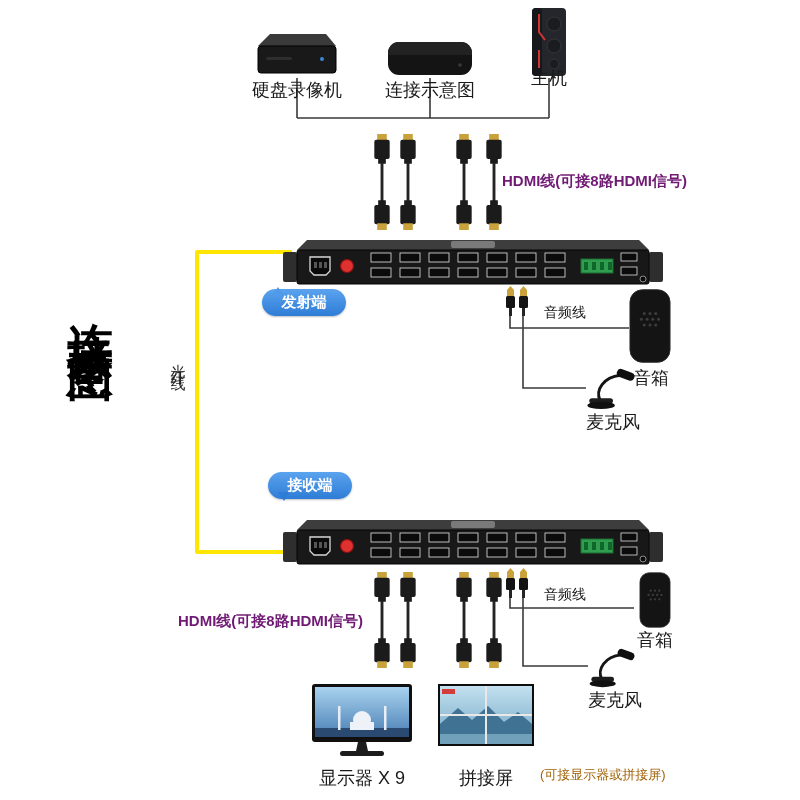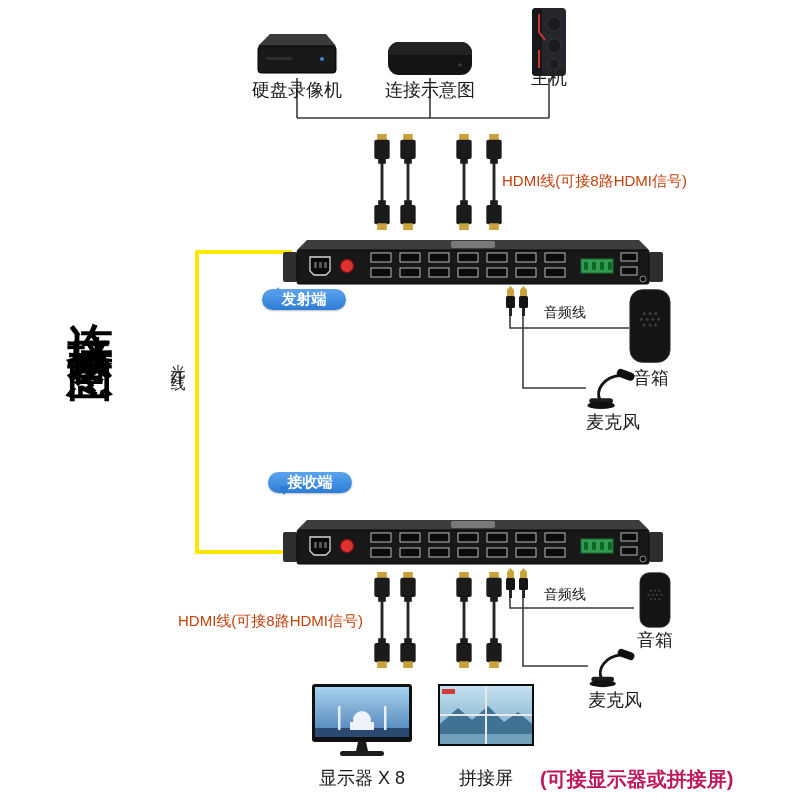--- a/index.html
+++ b/index.html
@@ -1,25 +1,25 @@
 <!DOCTYPE html>
 <html><head>
 <meta charset="utf-8">
 <style>
   html,body{margin:0;padding:0;background:#fff;}
   .canvas{position:relative;width:800px;height:800px;background:#ffffff;overflow:hidden;
           font-family:"Liberation Sans","DejaVu Sans",sans-serif;}
   .lbl{position:absolute;color:#1a1a1a;font-size:18px;text-align:center;line-height:1.2;}
-  .blue-lbl{position:absolute;color:#c2410c;font-size:15px;font-weight:400;white-space:nowrap;}
-  .note-lbl{position:absolute;color:#be185d;font-size:20px;font-weight:700;white-space:nowrap;}
+  .blue-lbl{position:absolute;color:#701a75;font-size:15px;font-weight:700;white-space:nowrap;}
+  .note-lbl{position:absolute;color:#a16207;font-size:13px;font-weight:400;white-space:nowrap;}
   .title{position:absolute;left:60px;top:286px;color:#000;font-size:46px;font-weight:800;
          letter-spacing:9px;writing-mode:vertical-rl;text-orientation:upright;}
   .fiber-lbl{position:absolute;left:168px;top:352px;color:#222;font-size:15px;letter-spacing:6px;
          writing-mode:vertical-rl;text-orientation:upright;}
-  .badge{position:absolute;width:84px;height:21px;border-radius:14px;
+  .badge{position:absolute;width:84px;height:27px;border-radius:14px;
          background:linear-gradient(#5aa3ee,#2e7cd6);color:#fff;font-size:15px;font-weight:700;
          display:flex;align-items:center;justify-content:center;box-shadow:0 1px 2px rgba(0,0,0,.25);}
   .badge.tail-up::before{content:"";position:absolute;left:10px;top:-8px;
          border:6px solid transparent;border-bottom:9px solid #4f9ae9;}
   .badge.tail-down::before{content:"";position:absolute;left:10px;bottom:-8px;
          border:6px solid transparent;border-top:9px solid #2e7cd6;}
   svg.dev{position:absolute;display:block;}
   .wires{position:absolute;left:0;top:0;}
   .wire{stroke:#3a3a3a;stroke-width:1.6;fill:none;}
   .fiber{stroke:#ffe600;stroke-width:4;fill:none;stroke-linejoin:round;}
@@ -261,21 +261,21 @@
       <use href="#sym-cable"></use>
     </svg>
   <svg class="dev" style="left:482px;top:572px" width="24" height="96">
       <use href="#sym-cable"></use>
     </svg>
   <div class="blue-lbl" style="left:178px;top:612px">HDMI线(可接8路HDMI信号)</div>
 
   <svg class="dev" style="left:312px;top:684px" width="100" height="78">
       <use href="#sym-monitor"></use>
     </svg>
-  <div class="lbl" style="left:308px;top:768px;width:108px">显示器 X 8</div>
+  <div class="lbl" style="left:308px;top:768px;width:108px">显示器 X 9</div>
 
   <svg class="dev" style="left:438px;top:684px" width="96" height="64">
       <use href="#sym-wall"></use>
     </svg>
   <div class="lbl" style="left:442px;top:768px;width:88px">拼接屏</div>
 
   <div class="note-lbl" style="left:540px;top:766px">(可接显示器或拼接屏)</div>
 
 </div>
 

